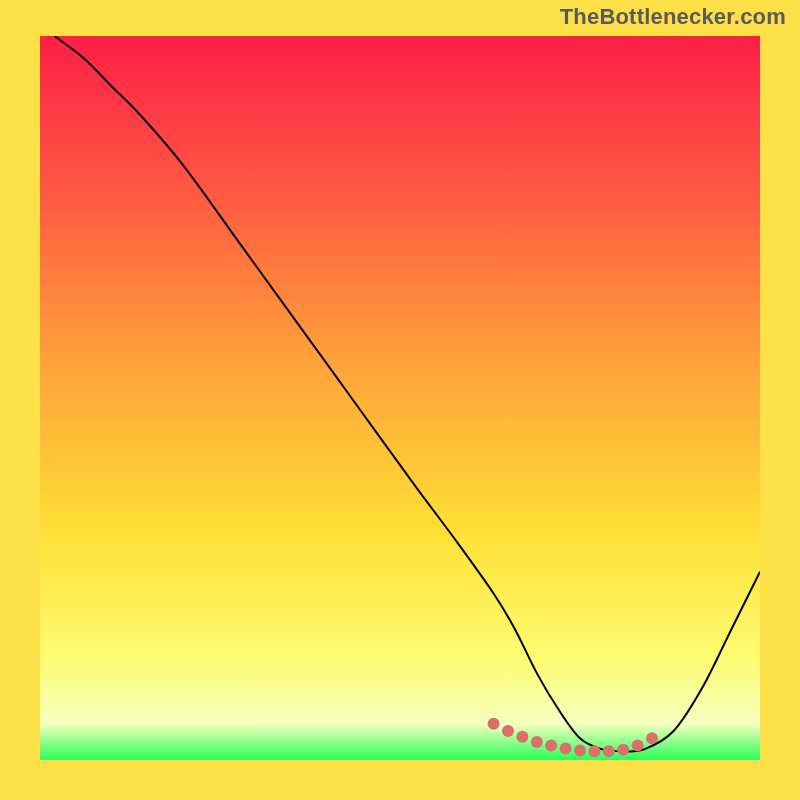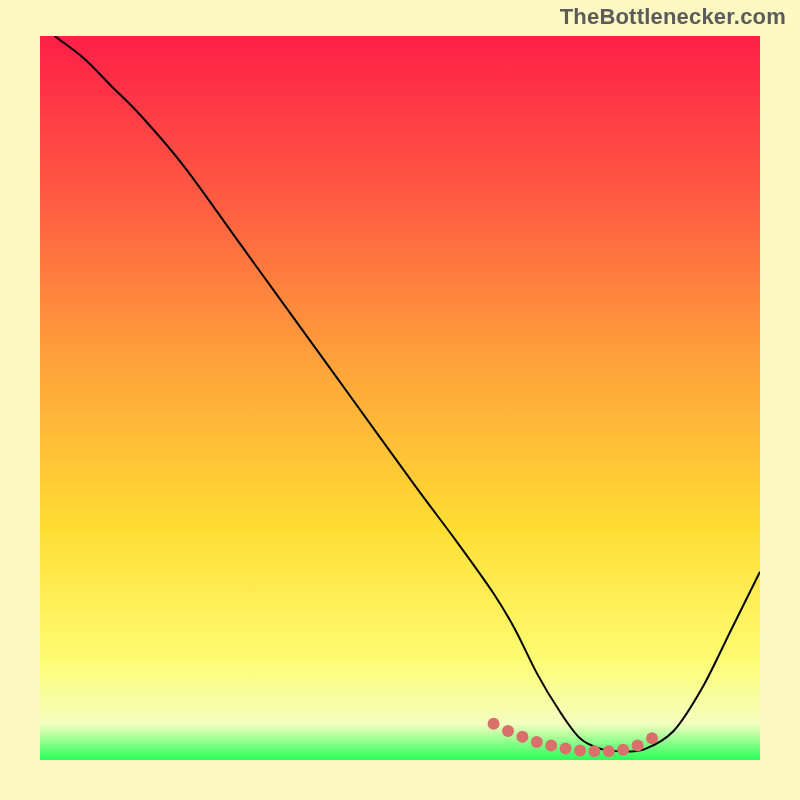--- a/index.html
+++ b/index.html
@@ -8,21 +8,21 @@
     width: 800px;
     height: 800px;
     background: #000;
     font-family: Arial, Helvetica, sans-serif;
     overflow: hidden;
   }
   .frame {
     position: relative;
     width: 800px;
     height: 800px;
-    background: #fef9c3;
+    background: #fde047;
   }
   .attribution {
     position: absolute;
     top: 4px;
     right: 14px;
     color: #5b5b5b;
     font-size: 22px;
     font-weight: bold;
     letter-spacing: 0.2px;
   }

